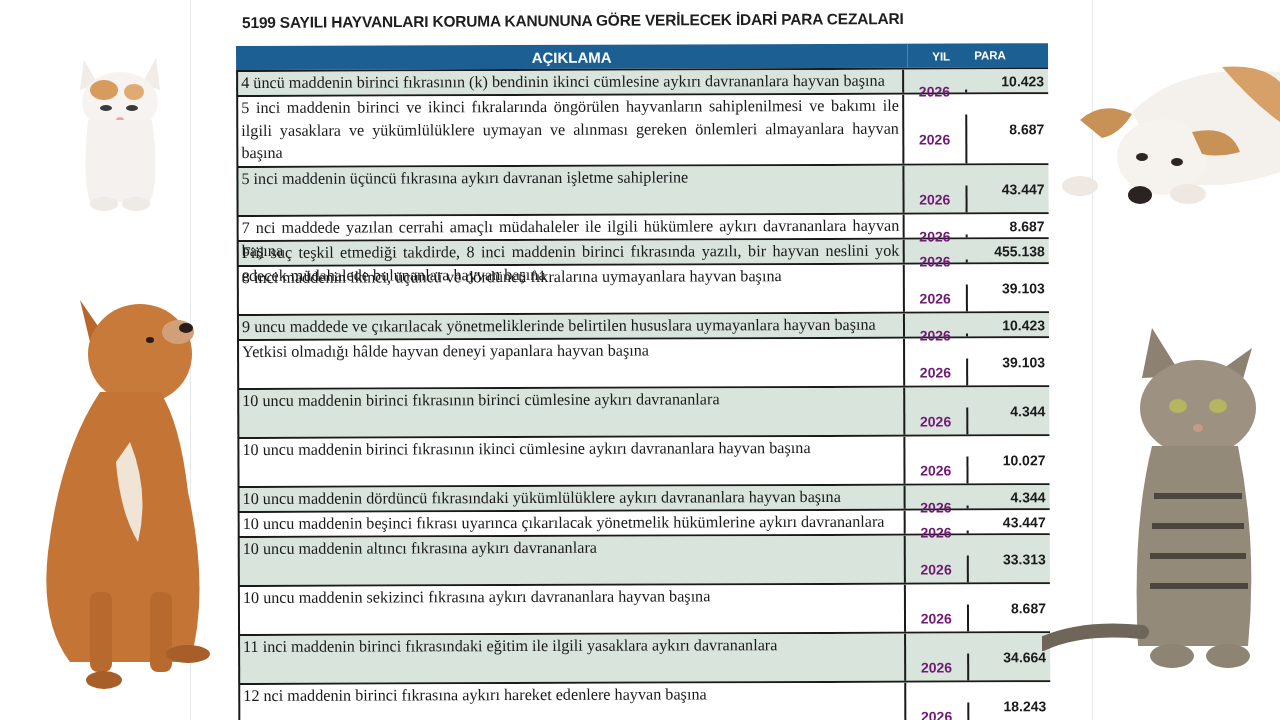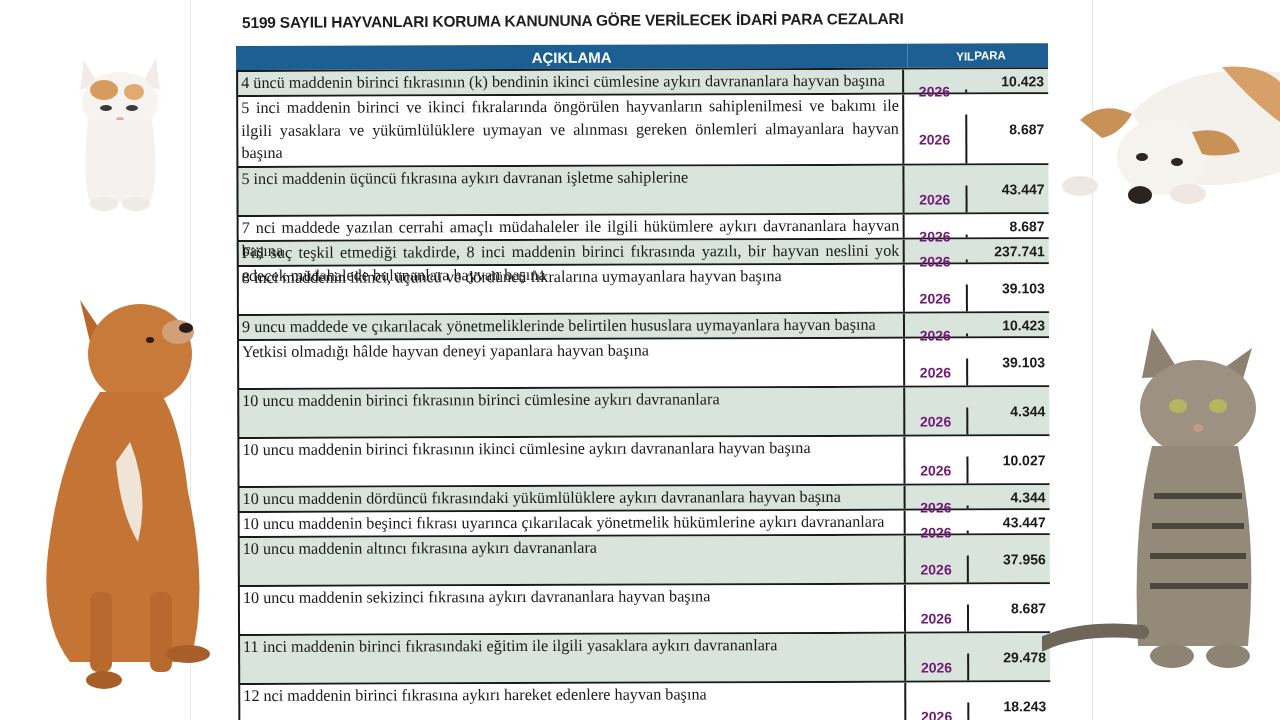--- a/index.html
+++ b/index.html
@@ -17,21 +17,21 @@
   }
   .table-wrap {
     position:absolute; left:236px; top:46px; width:812px;
     transform:rotate(-0.2deg); transform-origin:left top;
   }
   .thead {
     display:flex; height:24px; background:#1c5f92; color:#fff;
     font-family:"Liberation Sans", sans-serif; font-weight:bold;
   }
   .thead .c-desc { width:672px; text-align:center; font-size:15px; line-height:26px; border-right:1px solid #4a86b6; }
-  .thead .c-yil { width:66px; text-align:right; font-size:11.5px; line-height:26px; }
+  .thead .c-yil { width:66px; text-align:center; font-size:11.5px; line-height:26px; }
   .thead .c-para { width:74px; font-size:11.5px; line-height:24px; }
   .row { display:flex; border-bottom:2px solid #1a1a1a; }
   .row.shade { background:#d9e4dc; }
   .row.plain { background:#ffffff; }
   .cell-desc {
     width:666px; padding:0 3px 0 3px; border-left:2px solid #1a1a1a; border-right:2px solid #1a1a1a;
     font-size:16.2px; line-height:22.5px; color:#1a1a1a; text-align:justify;
   }
   .cell-yil {
     width:62px; border-right:2px solid #1a1a1a; display:flex; align-items:center; justify-content:center;
@@ -75,21 +75,21 @@
         <div class="cell-para">43.447</div>
       </div>
       <div class="row plain r2">
         <div class="cell-desc">7 nci maddede yazılan cerrahi amaçlı müdahaleler ile ilgili hükümlere aykırı davrananlara hayvan başına</div>
         <div class="cell-yil">2026</div>
         <div class="cell-para">8.687</div>
       </div>
       <div class="row shade r2">
         <div class="cell-desc">Fiil suç teşkil etmediği takdirde, 8 inci maddenin birinci fıkrasında yazılı, bir hayvan neslini yok edecek müdahalede bulunanlara hayvan başına</div>
         <div class="cell-yil">2026</div>
-        <div class="cell-para">237.741</div>
+        <div class="cell-para">455.138</div>
       </div>
       <div class="row plain r1">
         <div class="cell-desc">8 inci maddenin ikinci, üçüncü ve dördüncü fıkralarına uymayanlara hayvan başına</div>
         <div class="cell-yil">2026</div>
         <div class="cell-para">39.103</div>
       </div>
       <div class="row shade r2">
         <div class="cell-desc">9 uncu maddede ve çıkarılacak yönetmeliklerinde belirtilen hususlara uymayanlara hayvan başına</div>
         <div class="cell-yil">2026</div>
         <div class="cell-para">10.423</div>
@@ -115,31 +115,31 @@
         <div class="cell-para">4.344</div>
       </div>
       <div class="row plain r2">
         <div class="cell-desc">10 uncu maddenin beşinci fıkrası uyarınca çıkarılacak yönetmelik hükümlerine aykırı davrananlara</div>
         <div class="cell-yil">2026</div>
         <div class="cell-para">43.447</div>
       </div>
       <div class="row shade r1">
         <div class="cell-desc">10 uncu maddenin altıncı fıkrasına aykırı davrananlara</div>
         <div class="cell-yil">2026</div>
-        <div class="cell-para">37.956</div>
+        <div class="cell-para">33.313</div>
       </div>
       <div class="row plain r1">
         <div class="cell-desc">10 uncu maddenin sekizinci fıkrasına aykırı davrananlara hayvan başına</div>
         <div class="cell-yil">2026</div>
         <div class="cell-para">8.687</div>
       </div>
       <div class="row shade r1">
         <div class="cell-desc">11 inci maddenin birinci fıkrasındaki eğitim ile ilgili yasaklara aykırı davrananlara</div>
         <div class="cell-yil">2026</div>
-        <div class="cell-para">29.478</div>
+        <div class="cell-para">34.664</div>
       </div>
       <div class="row plain r1">
         <div class="cell-desc">12 nci maddenin birinci fıkrasına aykırı hareket edenlere hayvan başına</div>
         <div class="cell-yil">2026</div>
         <div class="cell-para">18.243</div>
       </div>
     </div>
 </div>
 
 <div class="animal" style="left:68px;top:50px;width:104px;height:162px;">

